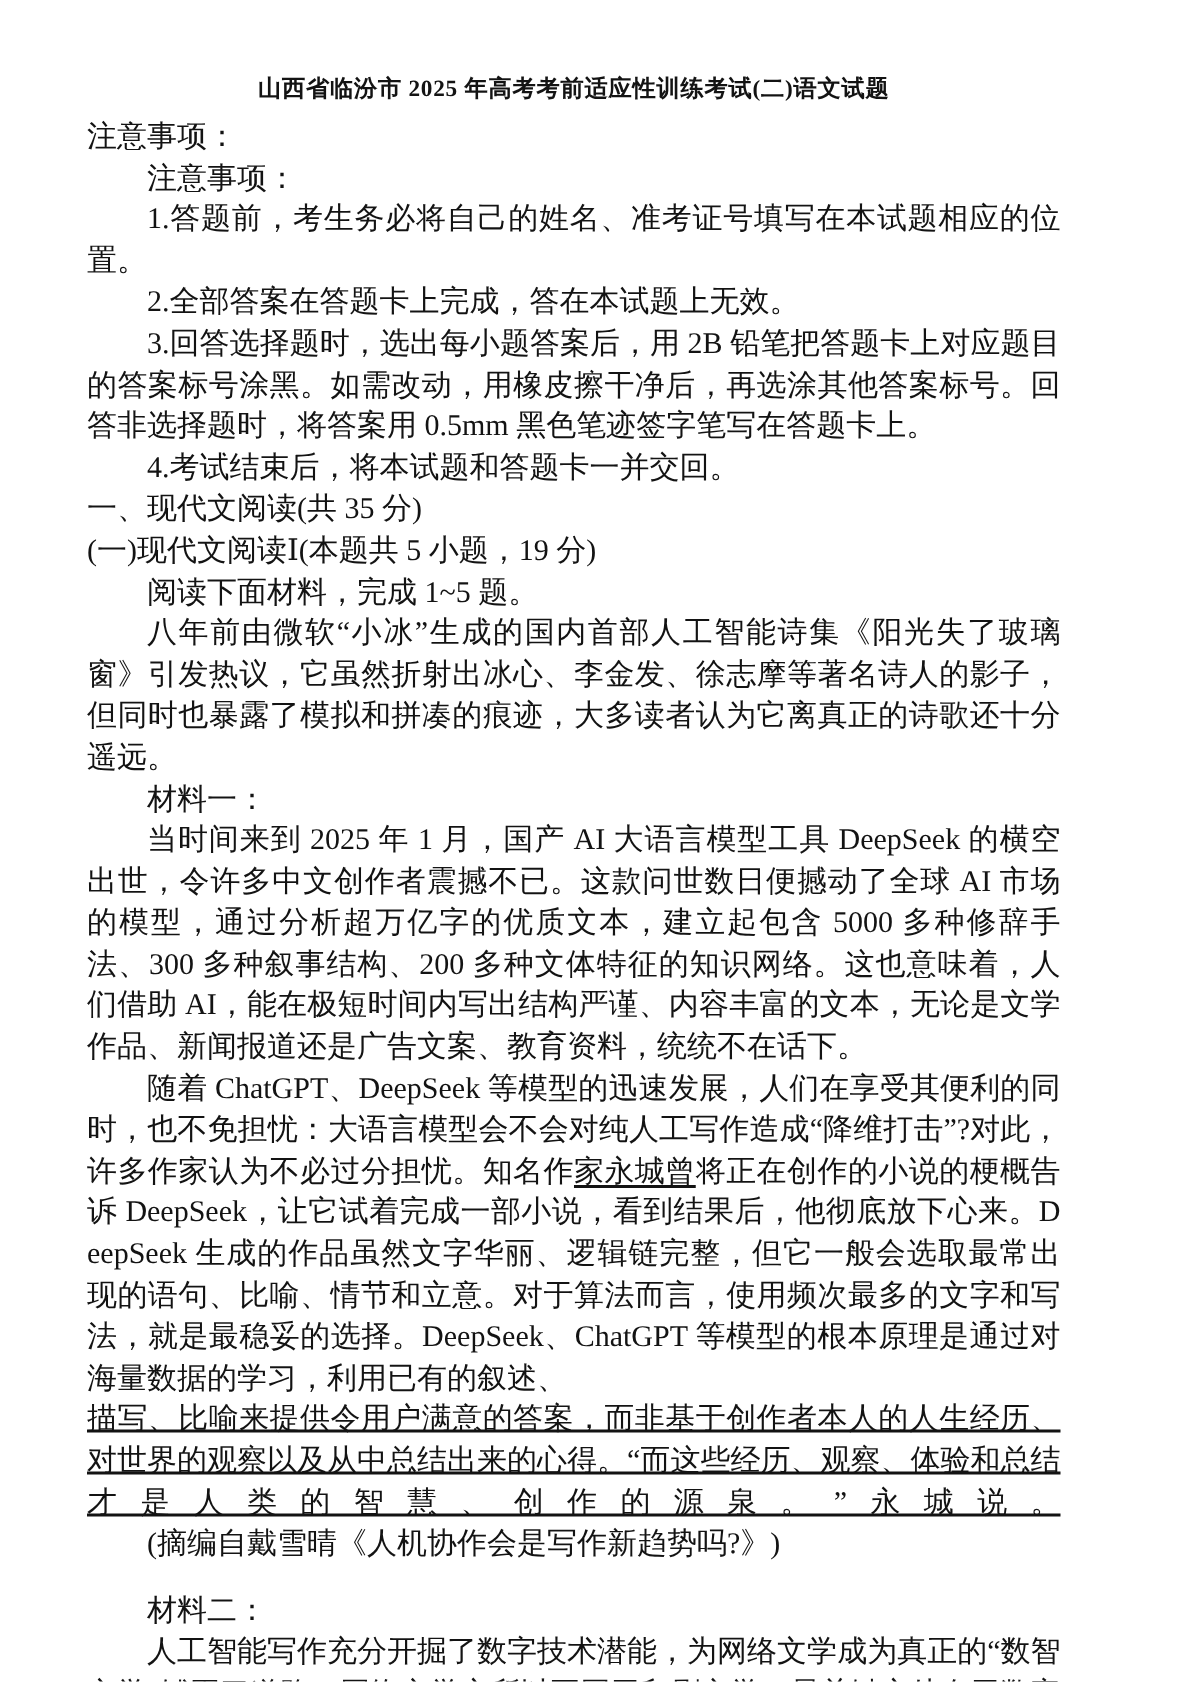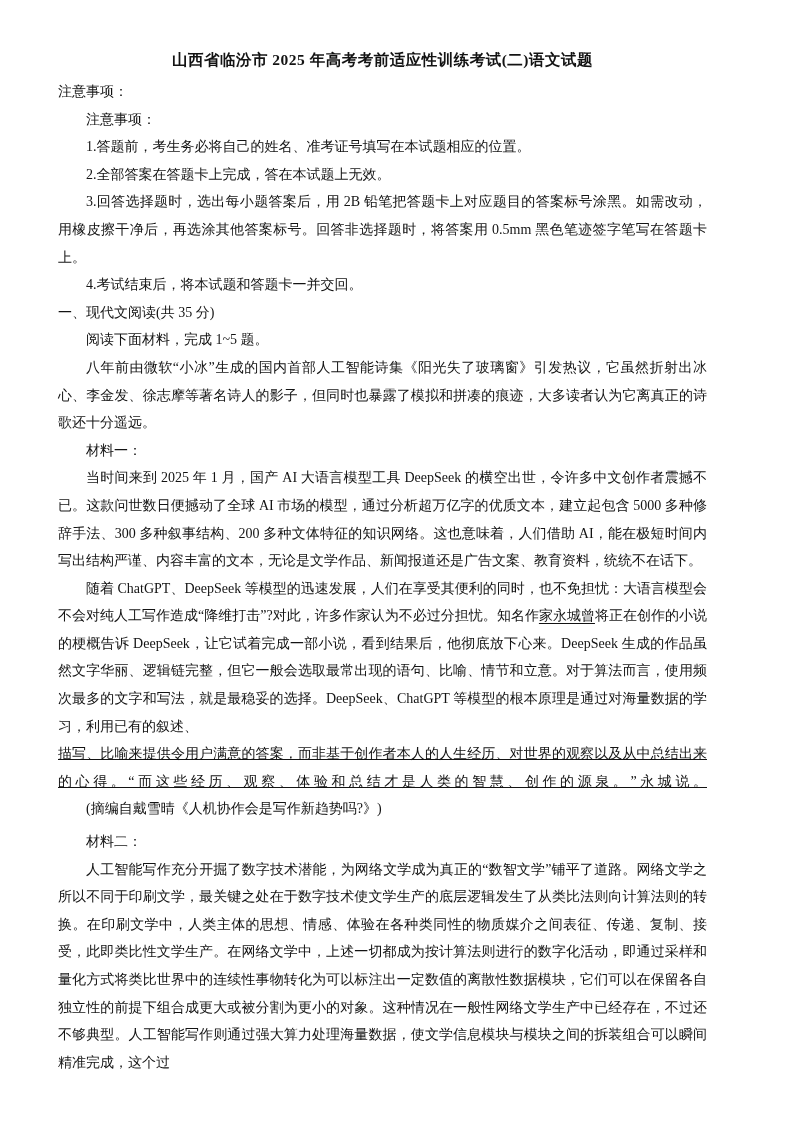--- a/index.html
+++ b/index.html
@@ -24,46 +24,47 @@
     .title {
       font-size: 15.5px;
       font-weight: 600;
       text-align: center;
       margin: 0 0 4px 0;
       line-height: 28px;
       letter-spacing: 0.5px;
     }
     p {
       margin: 0;
-      font-size: 14px;
+      font-size: 20px;
       line-height: 27.6px;
       text-align: justify;
       word-break: break-all;
     }
     .indent { text-indent: 2em; }
     .no-indent { text-indent: 0; }
     .stretch-last { text-align-last: justify; text-decoration: underline; }
-    .mt { margin-top: 5px; }
+    .mt { margin-top: 17px; }
     .u { text-decoration: underline; text-underline-offset: 3px; }
   </style>
 </head>
 <body>
 
 <div class="page">
 
   <h1 class="title">山西省临汾市 2025 年高考考前适应性训练考试(二)语文试题</h1>
 
   <p class="no-indent">注意事项：</p>
   <p class="indent">注意事项：</p>
   <p class="indent">1.答题前，考生务必将自己的姓名、准考证号填写在本试题相应的位置。</p>
   <p class="indent">2.全部答案在答题卡上完成，答在本试题上无效。</p>
   <p class="indent">3.回答选择题时，选出每小题答案后，用 2B 铅笔把答题卡上对应题目的答案标号涂黑。如需改动，用橡皮擦干净后，再选涂其他答案标号。回答非选择题时，将答案用 0.5mm 黑色笔迹签字笔写在答题卡上。</p>
   <p class="indent">4.考试结束后，将本试题和答题卡一并交回。</p>
 
   <p class="no-indent">一、现代文阅读(共 35 分)</p>
+  <p class="no-indent">(一)现代文阅读Ⅰ(本题共 5 小题，19 分)</p>
   <p class="indent">阅读下面材料，完成 1~5 题。</p>
 
   <p class="indent">八年前由微软“小冰”生成的国内首部人工智能诗集《阳光失了玻璃窗》引发热议，它虽然折射出冰心、李金发、徐志摩等著名诗人的影子，但同时也暴露了模拟和拼凑的痕迹，大多读者认为它离真正的诗歌还十分遥远。</p>
   <p class="indent">材料一：</p>
   <p class="indent">当时间来到 2025 年 1 月，国产 AI 大语言模型工具 DeepSeek 的横空出世，令许多中文创作者震撼不已。这款问世数日便撼动了全球 AI 市场的模型，通过分析超万亿字的优质文本，建立起包含 5000 多种修辞手法、300 多种叙事结构、200 多种文体特征的知识网络。这也意味着，人们借助 AI，能在极短时间内写出结构严谨、内容丰富的文本，无论是文学作品、新闻报道还是广告文案、教育资料，统统不在话下。</p>
   <p class="indent"><span>随着 ChatGPT、DeepSeek 等模型的迅速发展，人们在享受其便利的同时，也不免担忧：大语言模型会不会对纯人工写作造成“降维打击”?对此，许多作家认为不必过分担忧。知名作</span><span class="u">家永城曾</span><span>将正在创作的小说的梗概告诉 DeepSeek，让它试着完成一部小说，看到结果后，他彻底放下心来。DeepSeek 生成的作品虽然文字华丽、逻辑链完整，但它一般会选取最常出现的语句、比喻、情节和立意。对于算法而言，使用频次最多的文字和写法，就是最稳妥的选择。DeepSeek、ChatGPT 等模型的根本原理是通过对海量数据的学习，利用已有的叙述、</span></p>
   <p class="no-indent stretch-last">描写、比喻来提供令用户满意的答案，而非基于创作者本人的人生经历、对世界的观察以及从中总结出来的心得。“而这些经历、观察、体验和总结才是人类的智慧、创作的源泉。”永城说。</p>
   <p class="indent">(摘编自戴雪晴《人机协作会是写作新趋势吗?》)</p>
 
   <p class="indent mt">材料二：</p>

